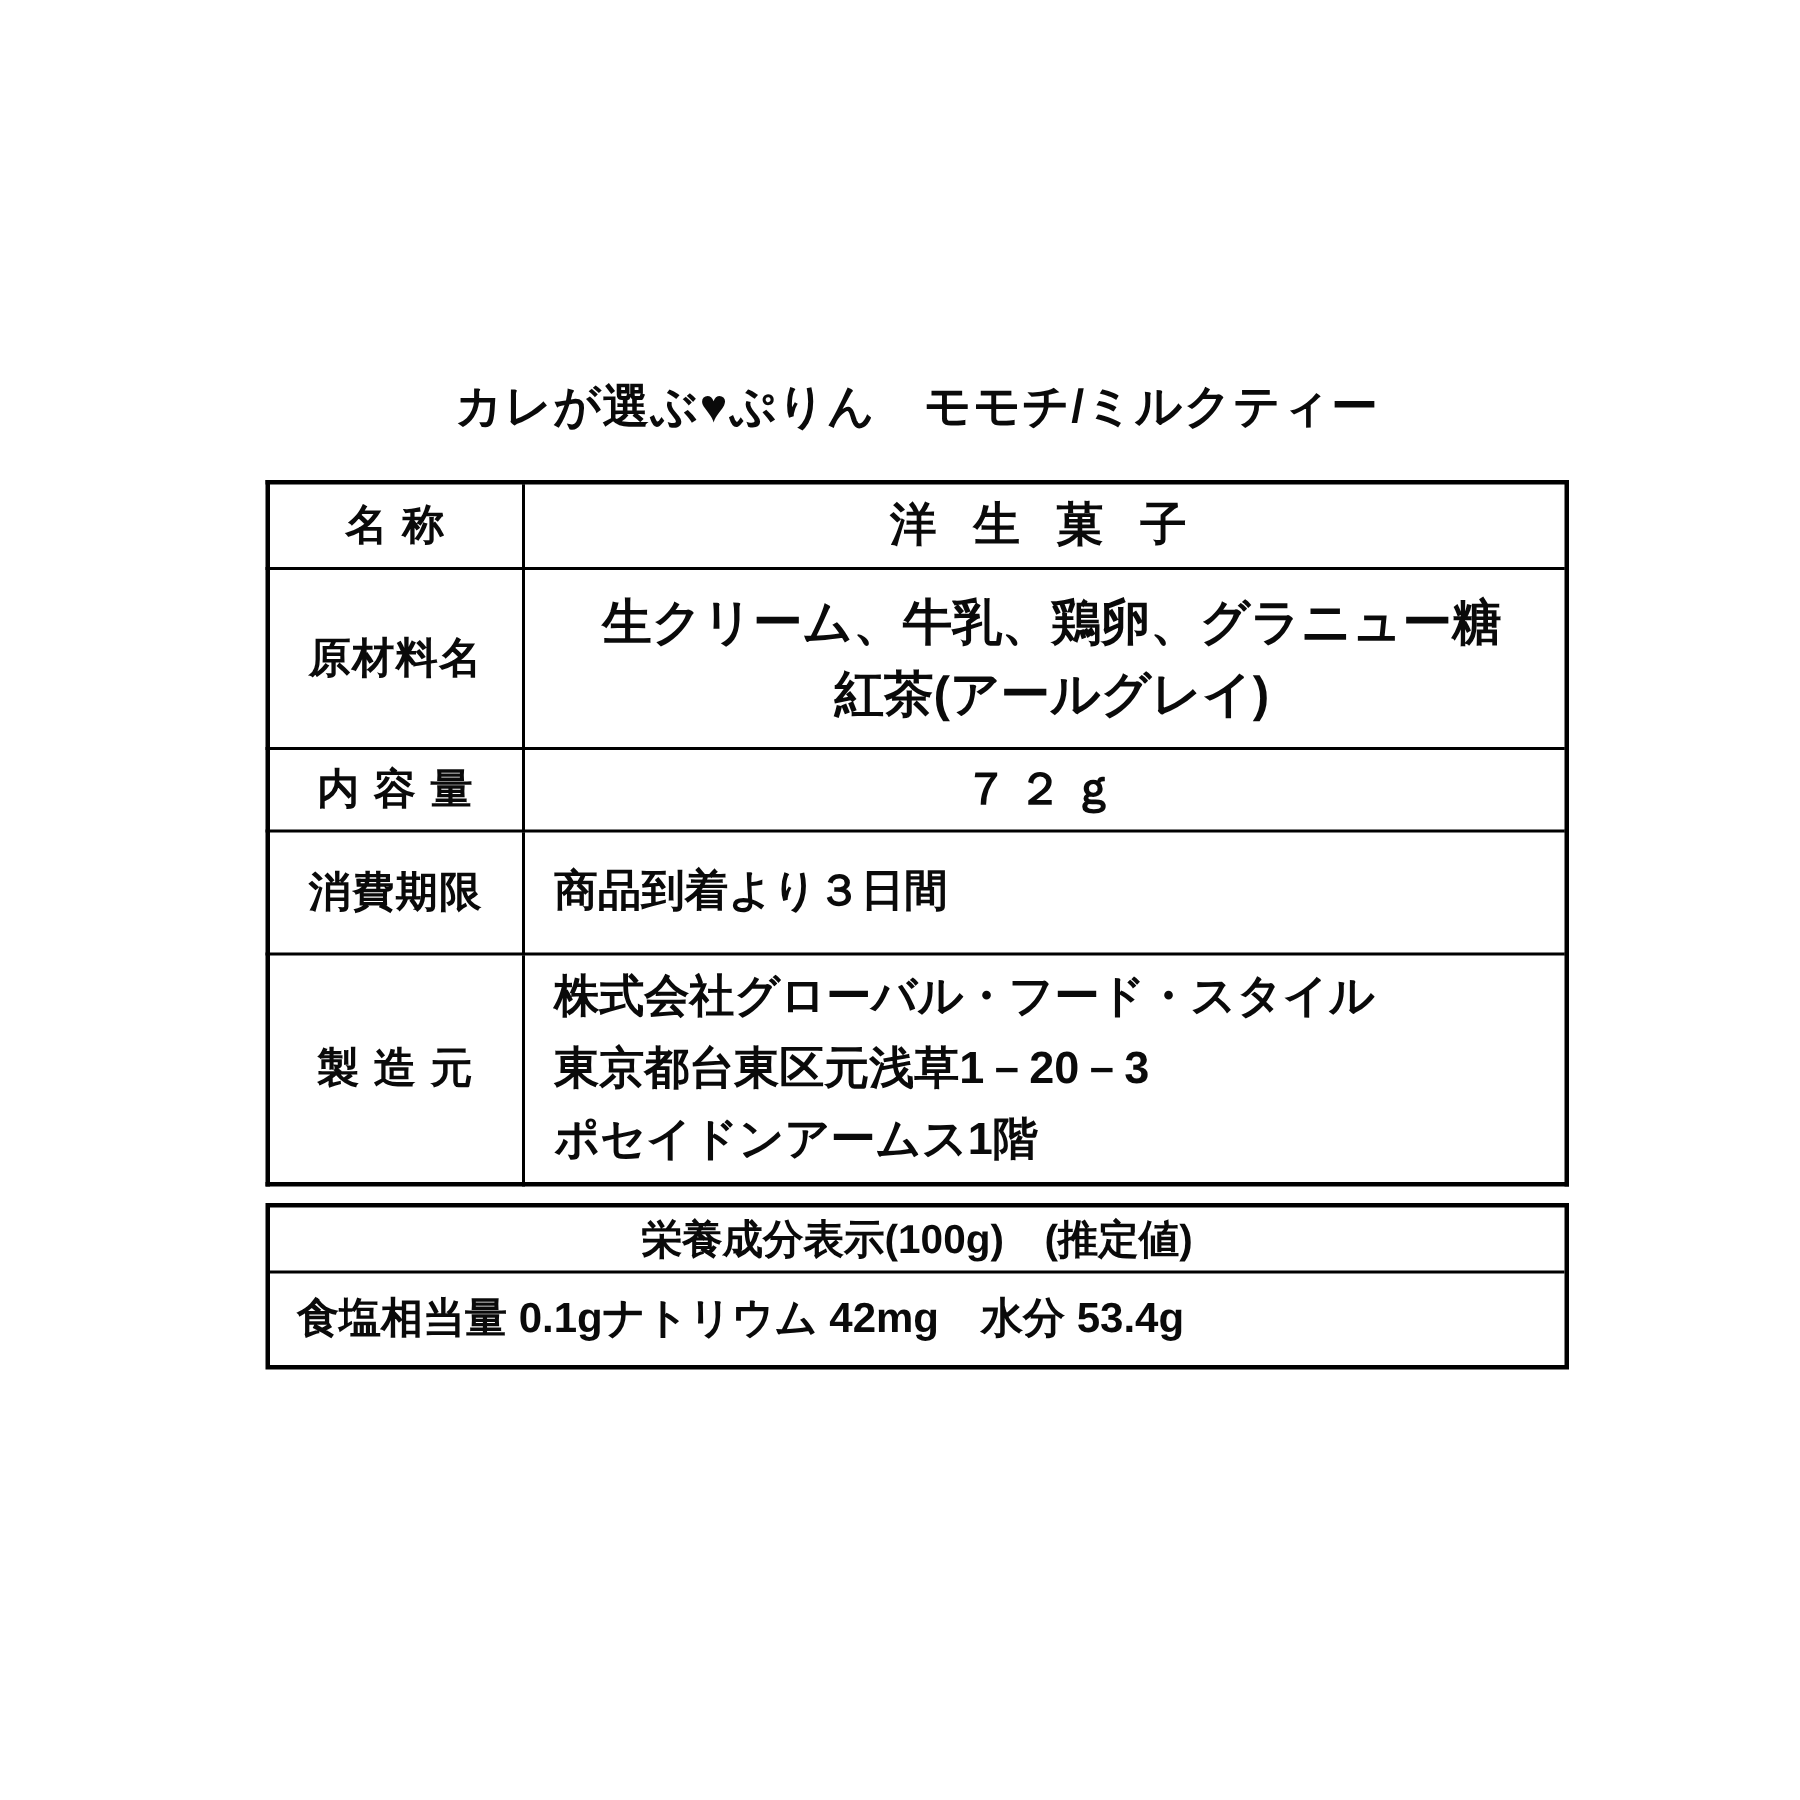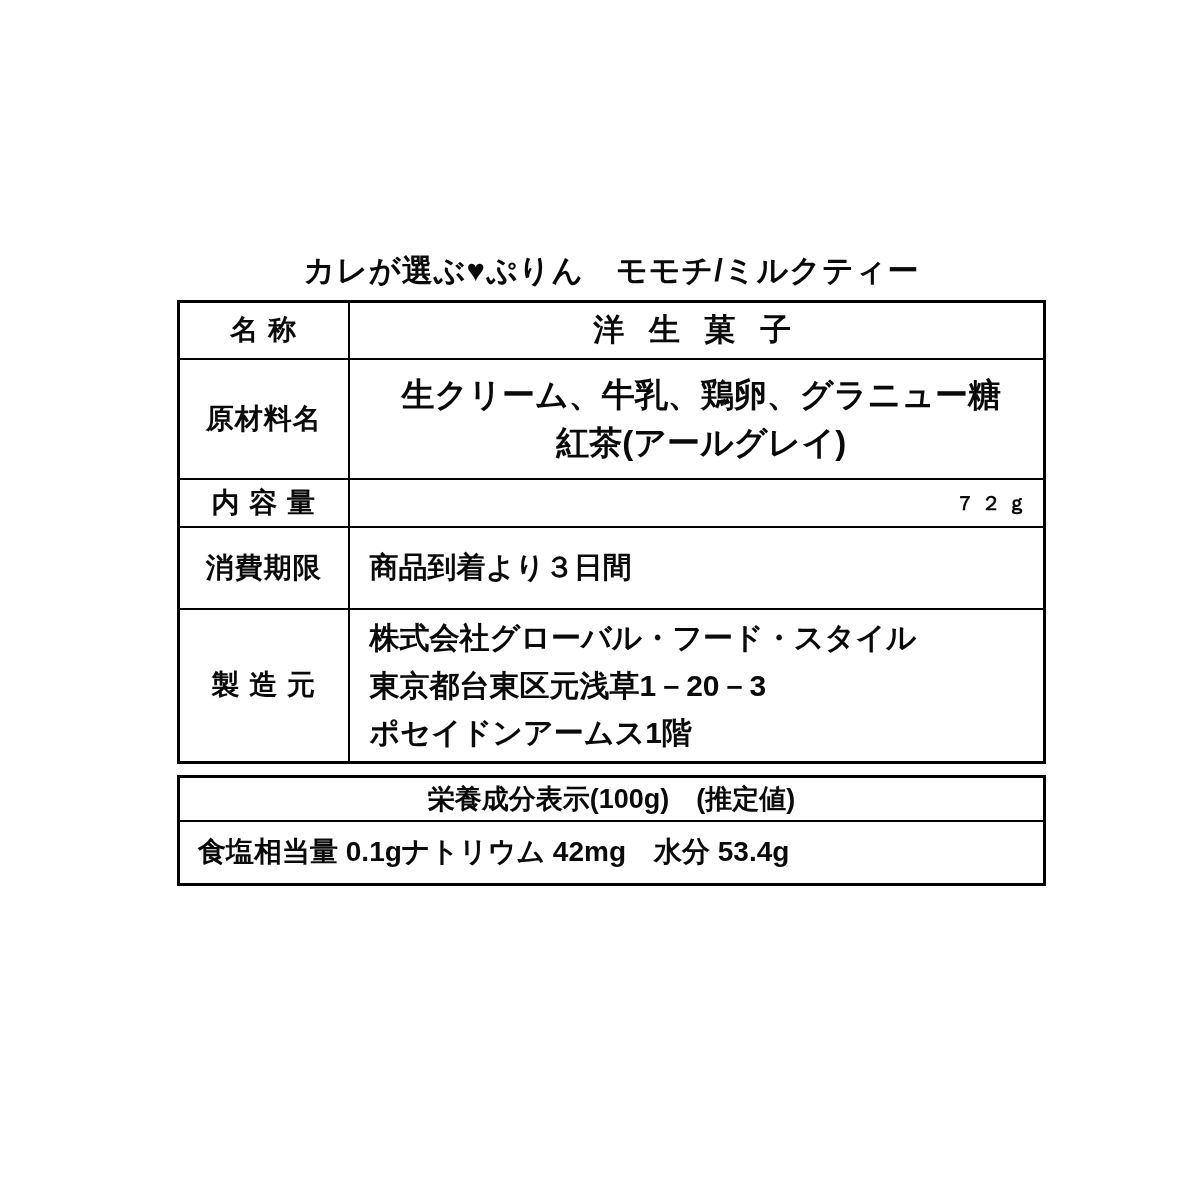--- a/index.html
+++ b/index.html
@@ -19,21 +19,21 @@
     left: 177px;
     top: 250px;
     width: 869px;
   }
   .title {
     width: 100%;
     text-align: center;
     font-size: 31px;
     font-weight: 700;
     letter-spacing: 1px;
-    margin-bottom: 8px;
+    margin-bottom: 28px;
     white-space: nowrap;
   }
   table.spec {
     border-collapse: collapse;
     table-layout: fixed;
     width: 869px;
     border: 3px solid #000;
   }
   table.spec td {
     border: 2px solid #000;
@@ -53,21 +53,21 @@
     font-weight: 600;
     padding: 4px 10px 4px 20px;
     line-height: 1.5;
     white-space: pre-wrap;
   }
   table.spec td.val.center {
     text-align: center;
     padding-left: 10px;
   }
   table.spec td.val.wide-sp { letter-spacing: 8px; }
-  table.spec td.val.num-sp  { letter-spacing: 6px; font-size: 20px; text-align: right; }
+  table.spec td.val.num-sp  { letter-spacing: 6px; font-size: 30px; }
   table.spec tr.r-name        { height: 47px; }
   table.spec tr.r-ingredients { height: 120px; }
   table.spec tr.r-amount      { height: 48px; }
   table.spec tr.r-expiry      { height: 82px; }
   table.spec tr.r-storage     { height: 53px; }
   table.spec tr.r-maker       { height: 154px; }
   table.spec tr.r-ingredients td.val { font-size: 33px; line-height: 1.45; text-align: center; }
   table.spec tr.r-expiry td.val   { font-size: 29px; }
   table.spec tr.r-storage td.val  { font-size: 30px; }
   table.spec tr.r-maker td.val    { font-size: 30px; line-height: 1.58; }

